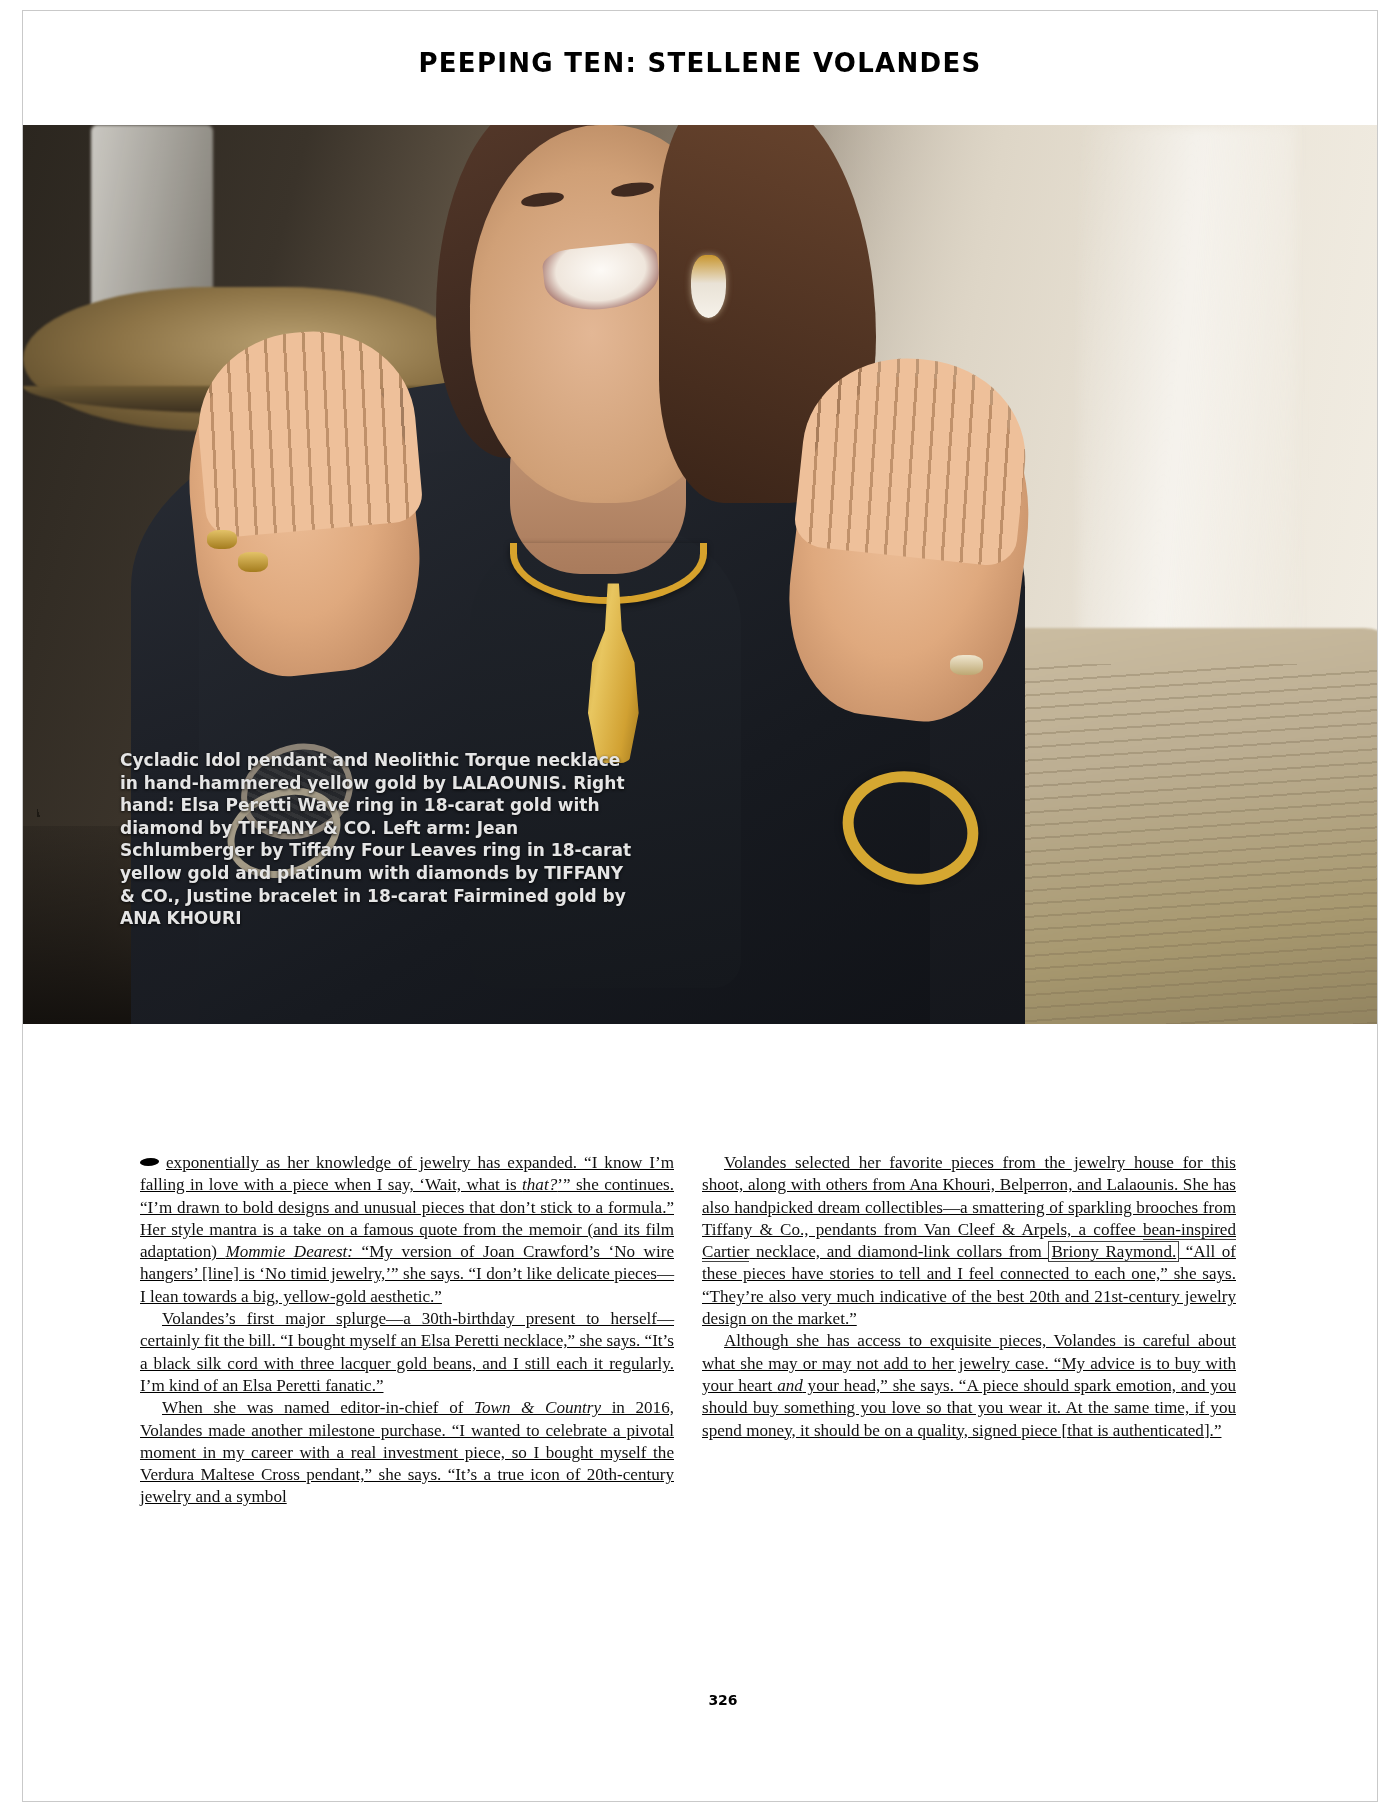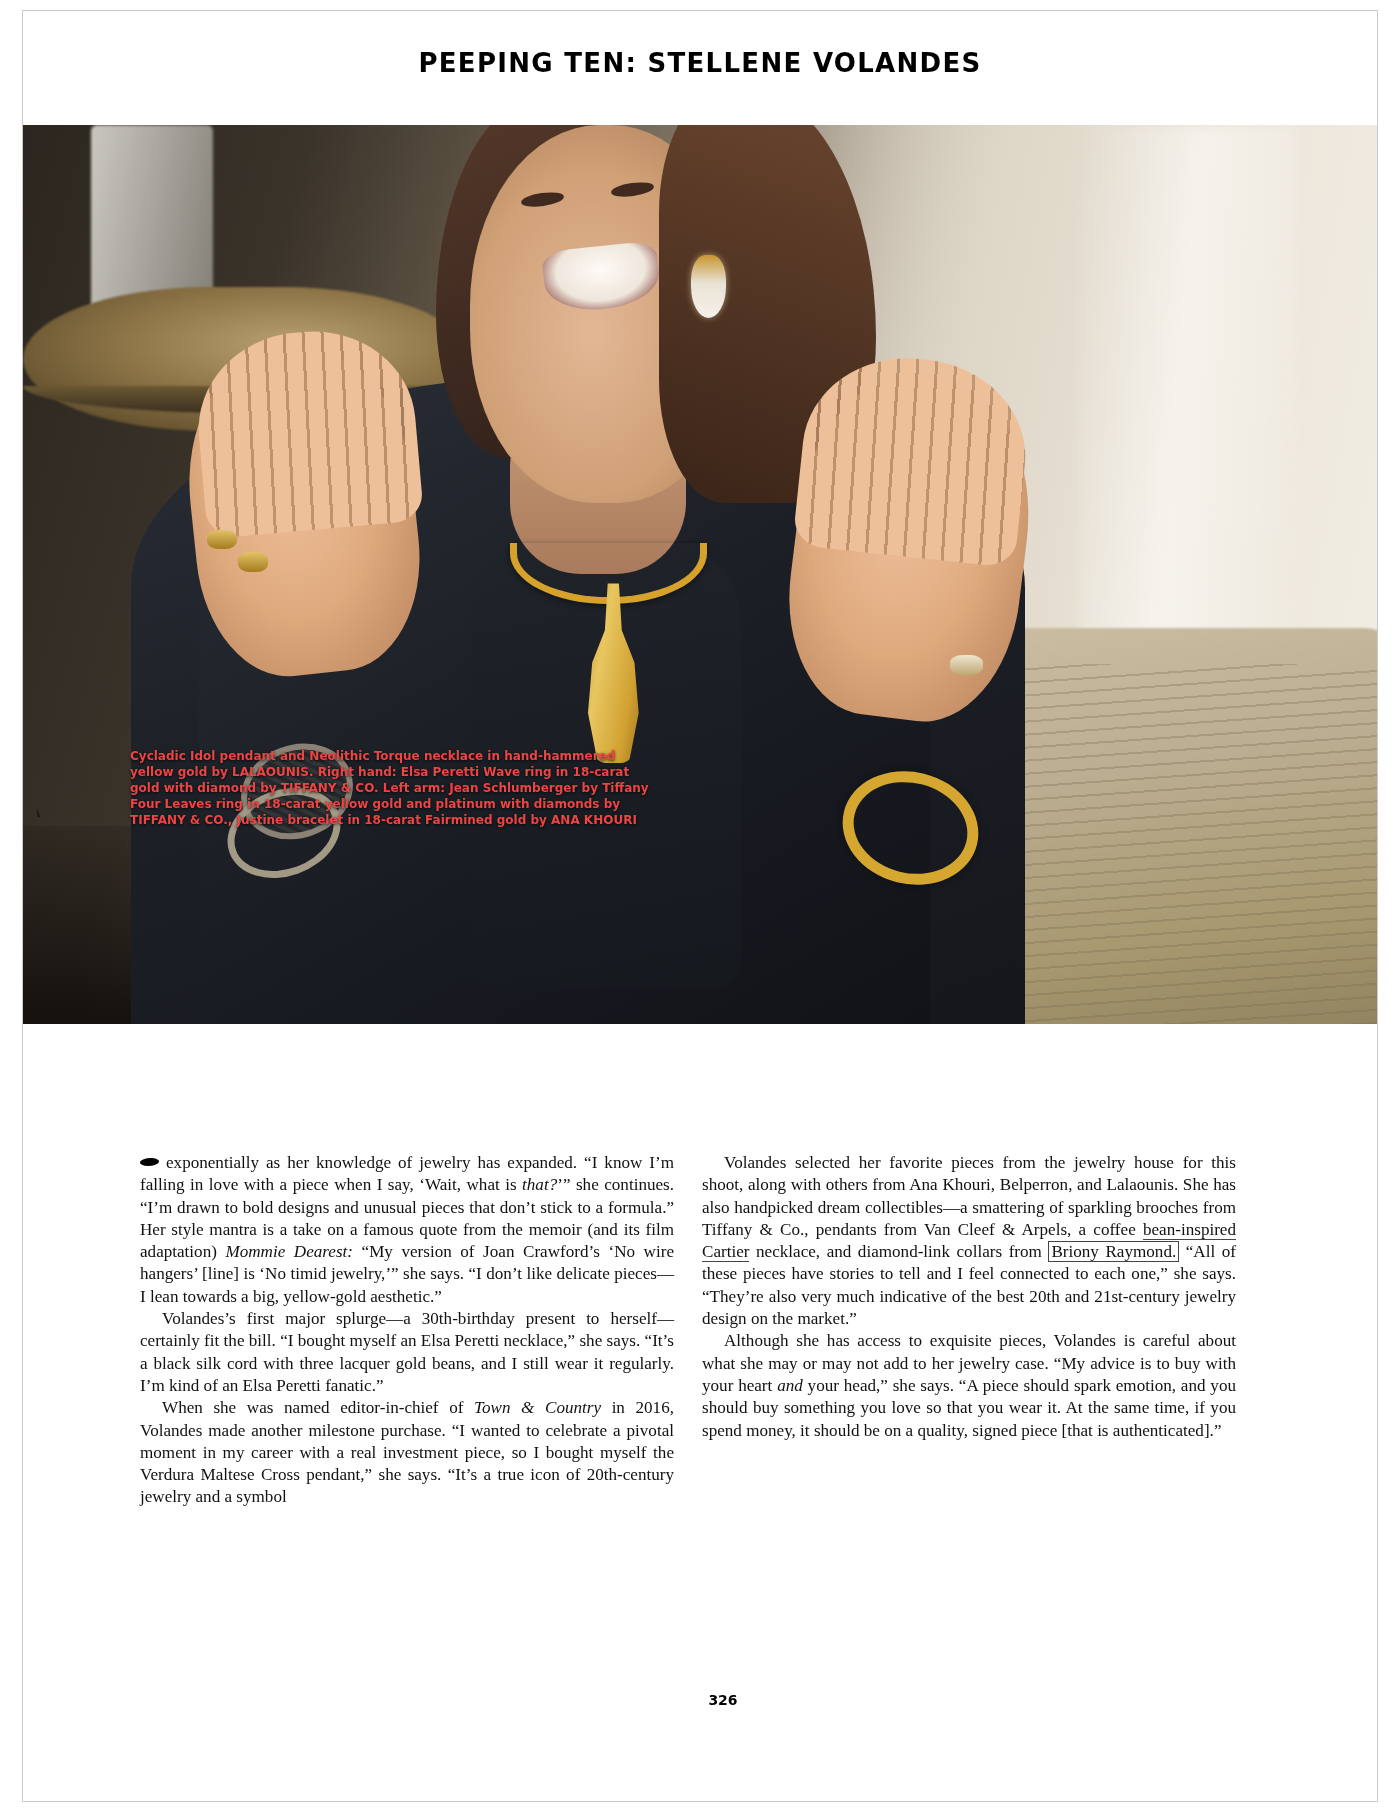--- a/index.html
+++ b/index.html
@@ -339,37 +339,38 @@
     top: 72%;
     width: 8.5%;
     height: 10%;
     border: 11px solid #d5a731;
     border-radius: 50%;
     transform: rotate(14deg);
     box-shadow: 0 0 8px rgba(0,0,0,0.3);
   }
   .photo-caption {
     position: absolute;
-    left: 107px;
+    left: 97px;
     top: 624px;
     width: 520px;
-    color: #ef4444;
+    color: #e5e5e5;
     font-family: "DejaVu Sans", sans-serif;
     font-weight: bold;
-    font-size: 12px;
+    font-size: 17px;
     line-height: 1.33;
     text-shadow: 0 1px 3px rgba(0,0,0,0.85);
   }
   .columns {
     position: absolute;
     left: 140px;
     top: 1152px;
     width: 1116px;
     display: flex;
     gap: 28px;
+    text-decoration: underline;
   }
   .col {
     width: 534px;
     font-size: 17.1px;
     line-height: 1.305;
     text-align: justify;
     color: #111;
   }
   .col p {
     margin: 0;
@@ -466,21 +467,21 @@
     <div class="bangle-l"></div>
     <div class="bangle-l2"></div>
     <div class="bangle-r"></div>
 
     <div class="photo-caption">Cycladic Idol pendant and Neolithic Torque necklace in hand-hammered yellow gold by LALAOUNIS. Right hand: Elsa Peretti Wave ring in 18-carat gold with diamond by TIFFANY &amp; CO. Left arm: Jean Schlumberger by Tiffany Four Leaves ring in 18-carat yellow gold and platinum with diamonds by TIFFANY &amp; CO., Justine bracelet in 18-carat Fairmined gold by ANA KHOURI</div>
   </div>
 
   <div class="columns">
     <div class="col">
       <p class="first"><span class="bullet"></span><span>exponentially as her knowledge of jewelry has expanded. “I know I’m falling in love with a piece when I say, ‘Wait, what is </span><em>that?</em><span>’” she continues. “I’m drawn to bold designs and unusual pieces that don’t stick to a formula.” Her style mantra is a take on a famous quote from the memoir (and its film adaptation) </span><em>Mommie Dearest:</em><span> “My version of Joan Crawford’s ‘No wire hangers’ [line] is ‘No timid jewelry,’” she says. “I don’t like delicate pieces—I lean towards a big, yellow-gold aesthetic.”</span></p>
-      <p>Volandes’s first major splurge—a 30th-birthday present to herself—certainly fit the bill. “I bought myself an Elsa Peretti necklace,” she says. “It’s a black silk cord with three lacquer gold beans, and I still wear it regularly. I’m kind of an Elsa Peretti fanatic.”</p>
+      <p>Volandes’s first major splurge—a 30th-birthday present to herself—certainly fit the bill. “I bought myself an Elsa Peretti necklace,” she says. “It’s a black silk cord with three lacquer gold beans, and I still each it regularly. I’m kind of an Elsa Peretti fanatic.”</p>
       <p><span>When she was named editor-in-chief of </span><em>Town &amp; Country</em><span> in 2016, Volandes made another milestone purchase. “I wanted to celebrate a pivotal moment in my career with a real investment piece, so I bought myself the Verdura Maltese Cross pendant,” she says. “It’s a true icon of 20th-century jewelry and a symbol</span></p>
     </div>
     <div class="col">
       <p><span>Volandes selected her favorite pieces from the jewelry house for this shoot, along with others from Ana Khouri, Belperron, and Lalaounis. She has also handpicked dream collectibles—a smattering of sparkling brooches from Tiffany &amp; Co., pendants from Van Cleef &amp; Arpels, a coffee </span><span class="underlined">bean-inspired Cartier</span><span> necklace, and diamond-link collars from </span><span class="boxed">Briony Raymond.</span><span> “All of these pieces have stories to tell and I feel connected to each one,” she says. “They’re also very much indicative of the best 20th and 21st-century jewelry design on the market.”</span></p>
       <p><span>Although she has access to exquisite pieces, Volandes is careful about what she may or may not add to her jewelry case. “My advice is to buy with your heart </span><em>and</em><span> your head,” she says. “A piece should spark emotion, and you should buy something you love so that you wear it. At the same time, if you spend money, it should be on a quality, signed piece [that is authenticated].”</span></p>
     </div>
   </div>
 
   <div class="folio">326</div>
 </div>

